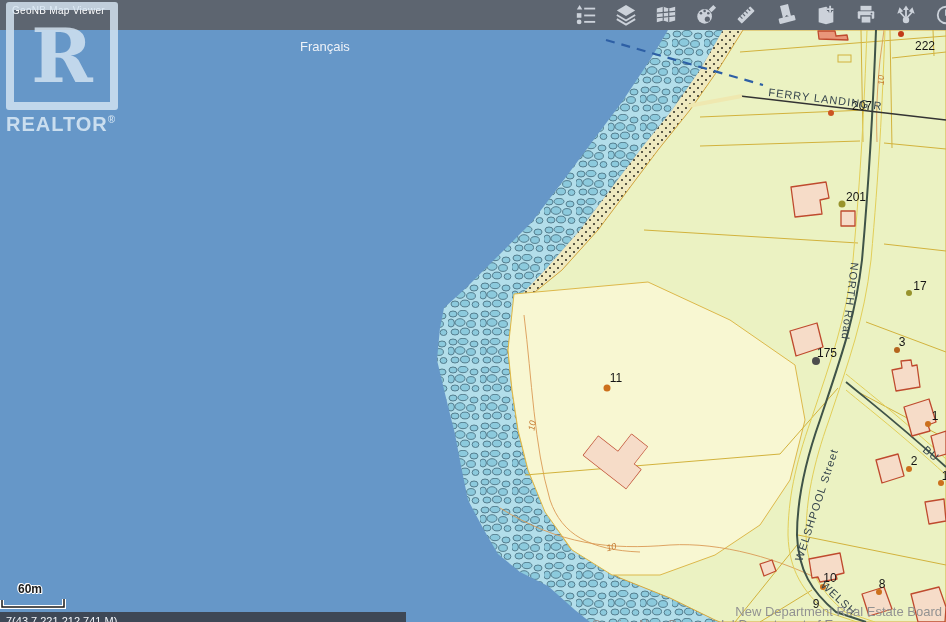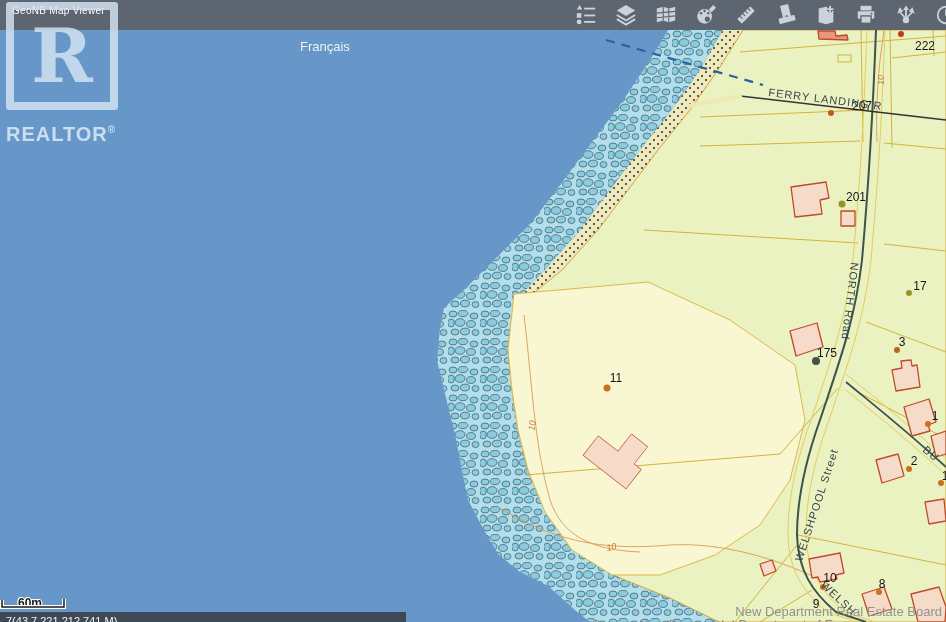--- a/index.html
+++ b/index.html
@@ -13,29 +13,29 @@
   .tool-btn{width:40px;height:30px;display:flex;align-items:center;justify-content:center;cursor:pointer;}
   .tool-btn svg{display:block;}
   .ic{fill:#ccd2da;stroke:none;}
   .ic-s{fill:none;stroke:#ccd2da;stroke-width:2;}
   .ic-bg{stroke:#5d6570;fill:none;}
   
   .watermark{position:absolute;left:6px;top:2px;width:112px;z-index:40;color:rgba(213,229,243,.82);pointer-events:none;}
   .wm-box{height:92px;border:8px solid rgba(213,229,243,.82);border-radius:3px;
           display:flex;align-items:center;justify-content:center;}
   .wm-letter{font-family:"DejaVu Serif",serif;font-weight:bold;font-size:74px;line-height:.95;}
-  .wm-text{margin-top:13px;font-size:20px;font-weight:bold;letter-spacing:1px;white-space:nowrap;color:rgba(213,229,243,.9);}
+  .wm-text{margin-top:3px;font-size:20px;font-weight:bold;letter-spacing:1px;white-space:nowrap;color:rgba(213,229,243,.9);}
   .wm-text sup{font-size:10px;}
   
   .map{position:absolute;left:0;top:30px;width:944px;height:592px;cursor:grab;}
   .street-label{font-size:11px;fill:#36454d;letter-spacing:1px;}
   .addr-label{font-size:12px;fill:#141414;text-anchor:middle;}
   .contour-label{font-size:9px;font-style:italic;fill:#c4782e;text-anchor:middle;}
   
-  .scale-label{position:absolute;left:18px;top:596px;z-index:30;font-size:12px;font-weight:bold;color:#1a1a1a;
+  .scale-label{position:absolute;left:18px;top:582px;z-index:30;font-size:12px;font-weight:bold;color:#1a1a1a;
      text-shadow:-1px 0 #fff,1px 0 #fff,0 -1px #fff,0 1px #fff,1px 1px #fff,-1px -1px #fff;}
   .scale-bar{position:absolute;left:0;top:596px;z-index:30;}
   .coord-bar{position:absolute;left:0;top:612px;width:400px;height:10px;z-index:31;background:#3e4856;
      color:#f2f5fa;font-size:11px;line-height:15px;padding:2px 0 0 6px;overflow:hidden;white-space:nowrap;}
   .attr1{position:absolute;right:4px;top:604px;z-index:29;font-size:13px;color:#929292;white-space:nowrap;}
   .attr2{position:absolute;left:592px;top:617px;z-index:29;font-size:13px;color:#8a8a8a;white-space:nowrap;}
 </style>
 </head>
 <body>
 

